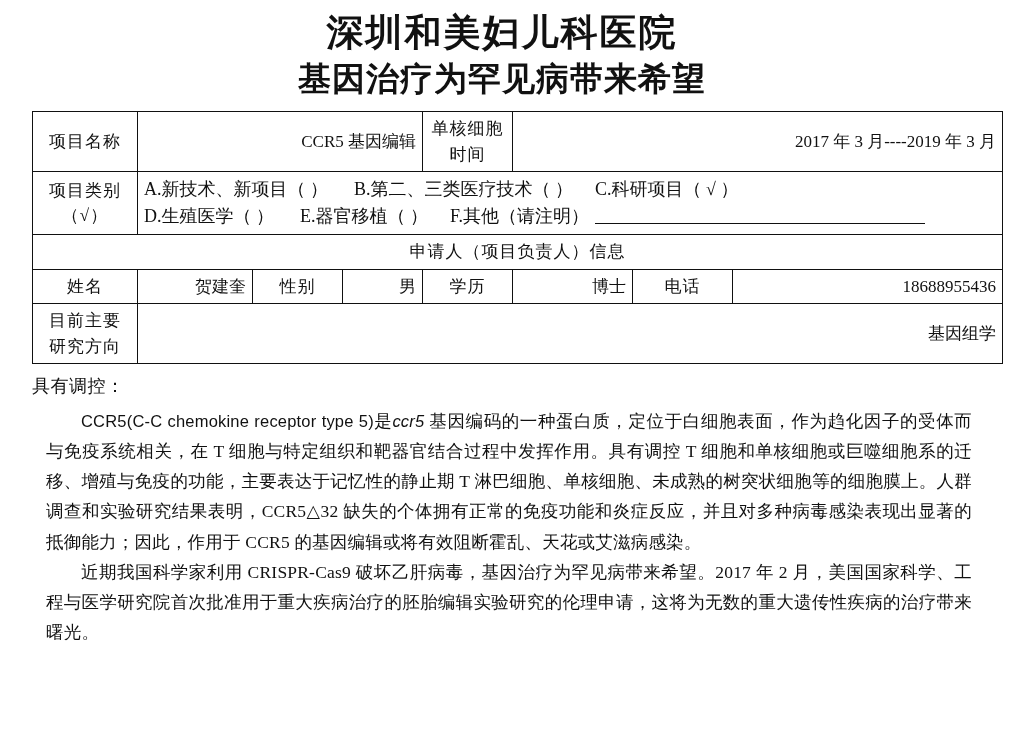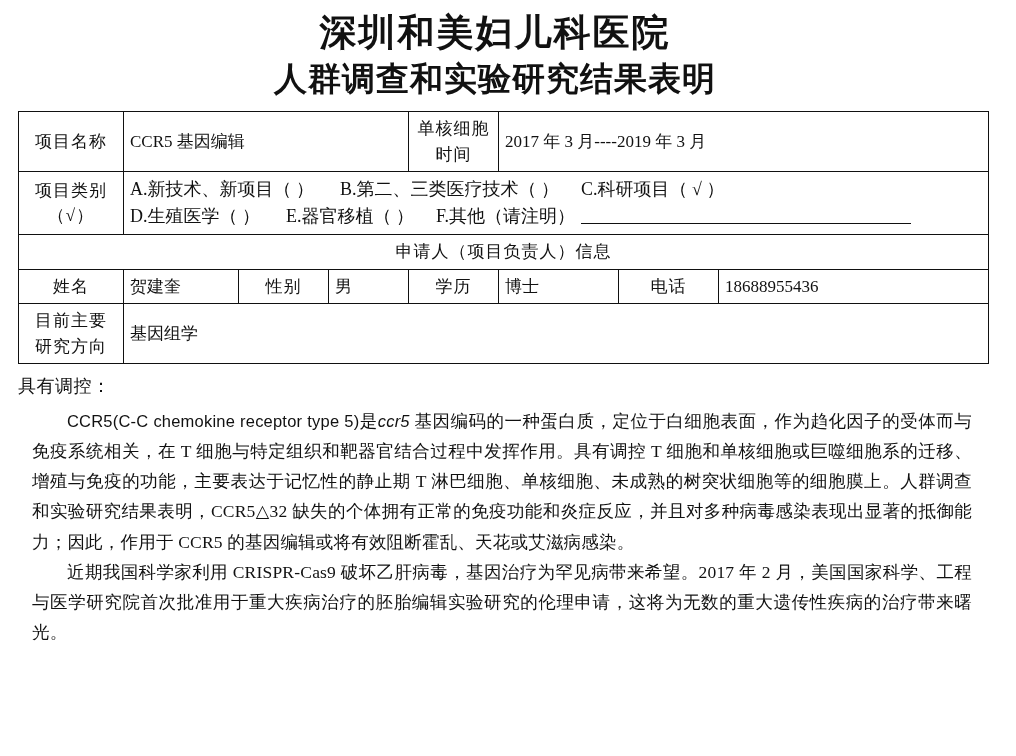--- a/index.html
+++ b/index.html
@@ -13,21 +13,21 @@
     font-family: "Liberation Serif", "DejaVu Serif", serif;
     color: #111;
     overflow: hidden;
     position: relative;
   }
   .page {
     width: 990px;
     height: 756px;
     position: relative;
     box-sizing: border-box;
-    padding: 6px 18px 0 18px;
+    padding: 6px 18px 0 32px;
   }
   
   .title-block {
     text-align: center;
     margin-top: 4px;
   }
   .title-line1 {
     font-family: "DejaVu Sans", "Liberation Sans", sans-serif;
     font-weight: bold;
     font-size: 37px;
@@ -49,21 +49,21 @@
     margin-top: 10px;
     table-layout: fixed;
   }
   table.form td {
     border: 1.5px solid #111;
     padding: 4px 6px;
     font-size: 17px;
     vertical-align: middle;
     line-height: 1.5;
   }
-  .c-center { text-align: left; }
+  .c-center { text-align: right; }
   .c-left { text-align: left; }
   .lbl {
     text-align: center;
     font-size: 17px;
     letter-spacing: 1px;
   }
   .two-line {
     line-height: 1.35;
   }
   .handwrite {
@@ -115,21 +115,21 @@
   .ital { font-style: italic; }
   .lat { font-family: "Liberation Sans", sans-serif; font-size: 16.5px; }
 </style>
 </head>
 <body>
 
 <div class="page">
 
   <div class="title-block">
     <div class="title-line1">深圳和美妇儿科医院</div>
-    <div class="title-line2">人群调查和实验研究结果表明</div>
+    <div class="title-line2">基因治疗为罕见病带来希望</div>
   </div>
 
   <table class="form">
     <colgroup>
       <col style="width:105px">
       <col style="width:115px">
       <col style="width:90px">
       <col style="width:80px">
       <col style="width:90px">
       <col style="width:120px">

